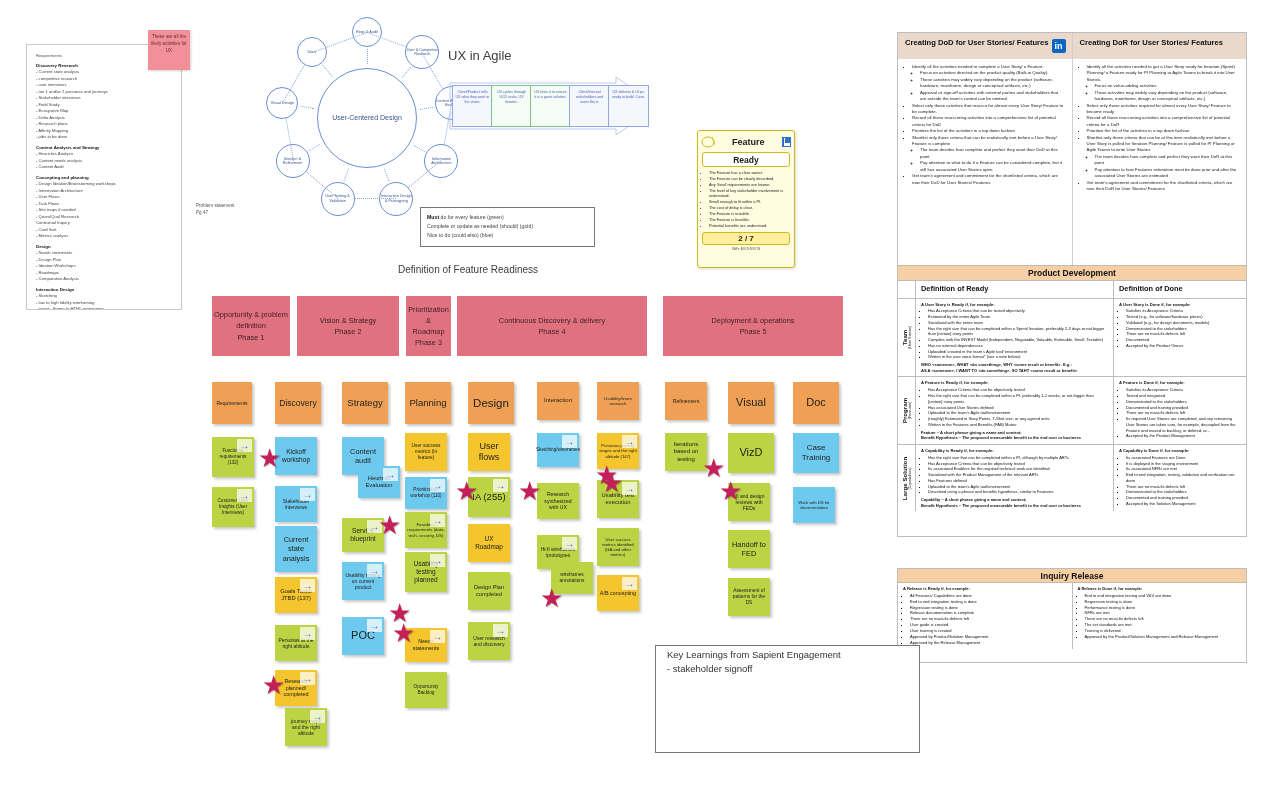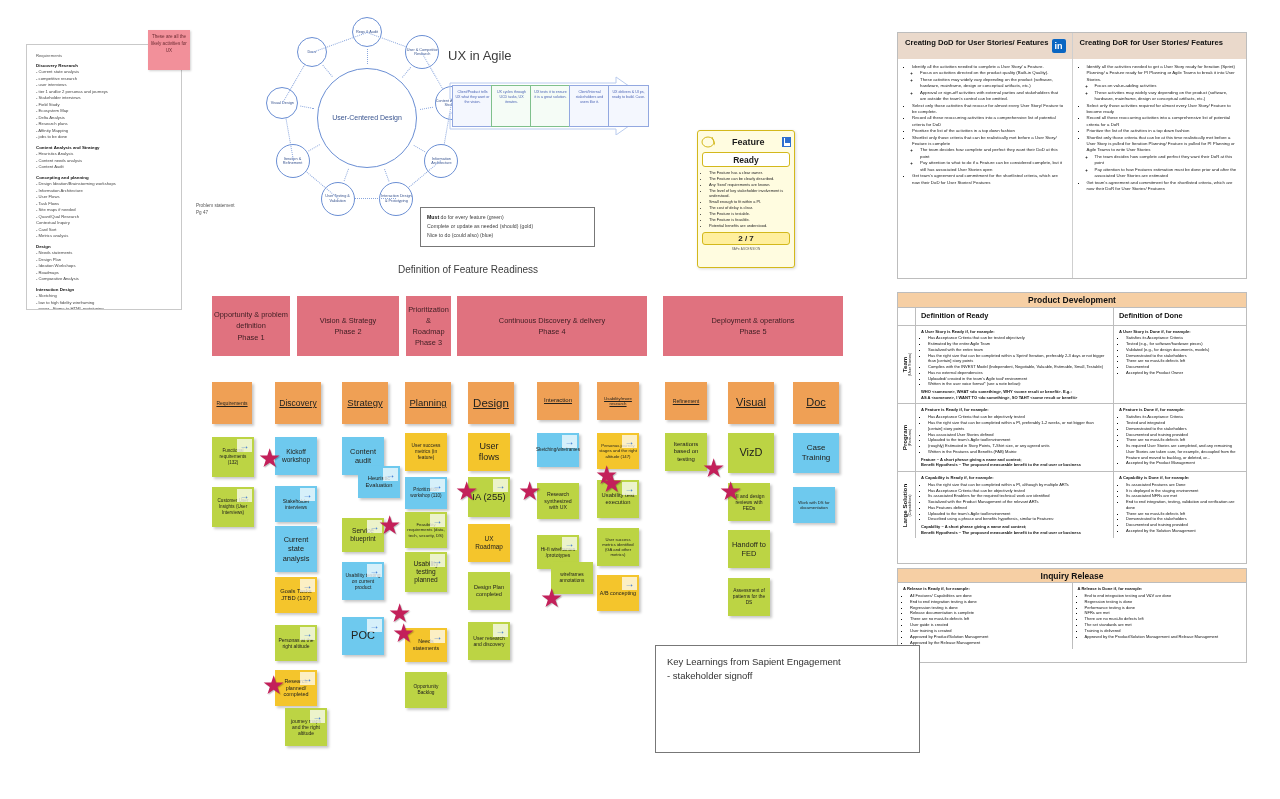--- a/index.html
+++ b/index.html
@@ -59,21 +59,21 @@
   #dfr-title{left:398px;top:264px;font-size:10px;color:#3c3c3c;}
 
   
   .phase{position:absolute;background:#e0727f;color:#3d1d22;display:flex;align-items:center;
          justify-content:center;text-align:center;font-size:7.4px;line-height:1.5;height:60px;}
 
   
   .note{position:absolute;box-sizing:border-box;display:flex;flex-direction:column;
         align-items:center;justify-content:center;text-align:center;
         box-shadow:1.5px 1.5px 2.5px rgba(0,0,0,.22);color:#23221e;padding:2px;}
-  .n-orange{background:#efa055;text-decoration:underline;}
+  .n-orange{background:#efa055;}
   .n-green{background:#bcd444;}
   .n-blue{background:#6ec9ee;}
   .n-gold{background:#f4c52c;}
   .arrow-chip{position:absolute;right:2px;top:2px;width:15px;height:13px;background:rgba(255,255,255,.72);
               color:#2f6fd0;font-size:10px;line-height:13px;text-align:center;font-weight:bold;}
   .star{position:absolute;color:#c3205a;font-size:26px;line-height:26px;
         text-shadow:1px 1px 1px rgba(0,0,0,.25);}
 
   
   .doc{position:absolute;background:#fff;border:1px solid #bdbdbd;box-sizing:border-box;}
@@ -83,21 +83,21 @@
   .dd-head{background:#ead9cb;padding:5px 7px;font-weight:bold;font-size:7.6px;color:#111;line-height:1.35;
            min-height:26px;box-sizing:border-box;display:flex;align-items:flex-start;}
   .dd-body{padding:5px 7px;font-size:4.35px;line-height:1.48;color:#1a1a1a;}
   .dd-body ul{margin:0;padding-left:7px;list-style:square;}
   .dd-body ul ul{list-style:circle;padding-left:8px;margin:0;}
   .li-in{display:block;}
   #li-badge{position:absolute;right:6px;top:6px;width:14px;height:14px;background:#0a66c2;color:#fff;
             font-size:9px;font-weight:bold;text-align:center;line-height:14px;border-radius:2px;}
 
   
-  #pdev{left:897px;top:292px;width:350px;height:272px;}
+  #pdev{left:897px;top:265px;width:350px;height:272px;}
   #pdev .band{background:#f6cfa4;text-align:center;font-weight:bold;font-size:8.5px;color:#111;padding:2px 0;
               border-bottom:1px solid #bdbdbd;}
   .pd-row{display:flex;border-bottom:1px solid #bdbdbd;}
   .pd-row:last-child{border-bottom:none;}
   .pd-side{width:17px;border-right:1px solid #bdbdbd;display:flex;align-items:center;justify-content:center;}
   .pd-side span{transform:rotate(-90deg);white-space:nowrap;font-size:6.2px;font-weight:bold;color:#111;text-align:center;}
   .pd-side span small{display:block;font-size:3.8px;font-weight:normal;}
   .pd-c{box-sizing:border-box;padding:3px 5px;font-size:4.05px;line-height:1.42;color:#111;}
   .pd-c.ready{flex:1;border-right:1px solid #bdbdbd;}
   .pd-c.done{width:132px;}
@@ -109,21 +109,21 @@
   #prel{left:897px;top:568px;width:350px;height:95px;}
   #prel .band{background:#f6cfa4;text-align:center;font-weight:bold;font-size:8.5px;color:#111;padding:1.5px 0;
               border-bottom:1px solid #bdbdbd;}
   .pr-cols{display:flex;}
   .pr-c{box-sizing:border-box;padding:3px 5px;font-size:4.05px;line-height:1.45;color:#111;flex:1;}
   .pr-c+.pr-c{border-left:1px solid #bdbdbd;}
   .pr-c ul{margin:1px 0 0 0;padding-left:7px;list-style:square;}
 
   
   #keyl{left:655px;top:645px;width:265px;height:108px;border:1px solid #777;background:#fff;
-        padding:9px 11px;box-sizing:border-box;font-size:9.5px;line-height:1.5;color:#333;}
+        padding:2px 11px;box-sizing:border-box;font-size:9.5px;line-height:1.5;color:#333;}
 </style>
 </head>
 <body>
 
 <div class="abs" id="req-panel">
   <div class="rq-title">Requirements</div>
   <div id="req-sections">
       <h4>Discovery Research</h4>
       <p style="white-space: pre-line;">- Current state analysis
 - competitive research

